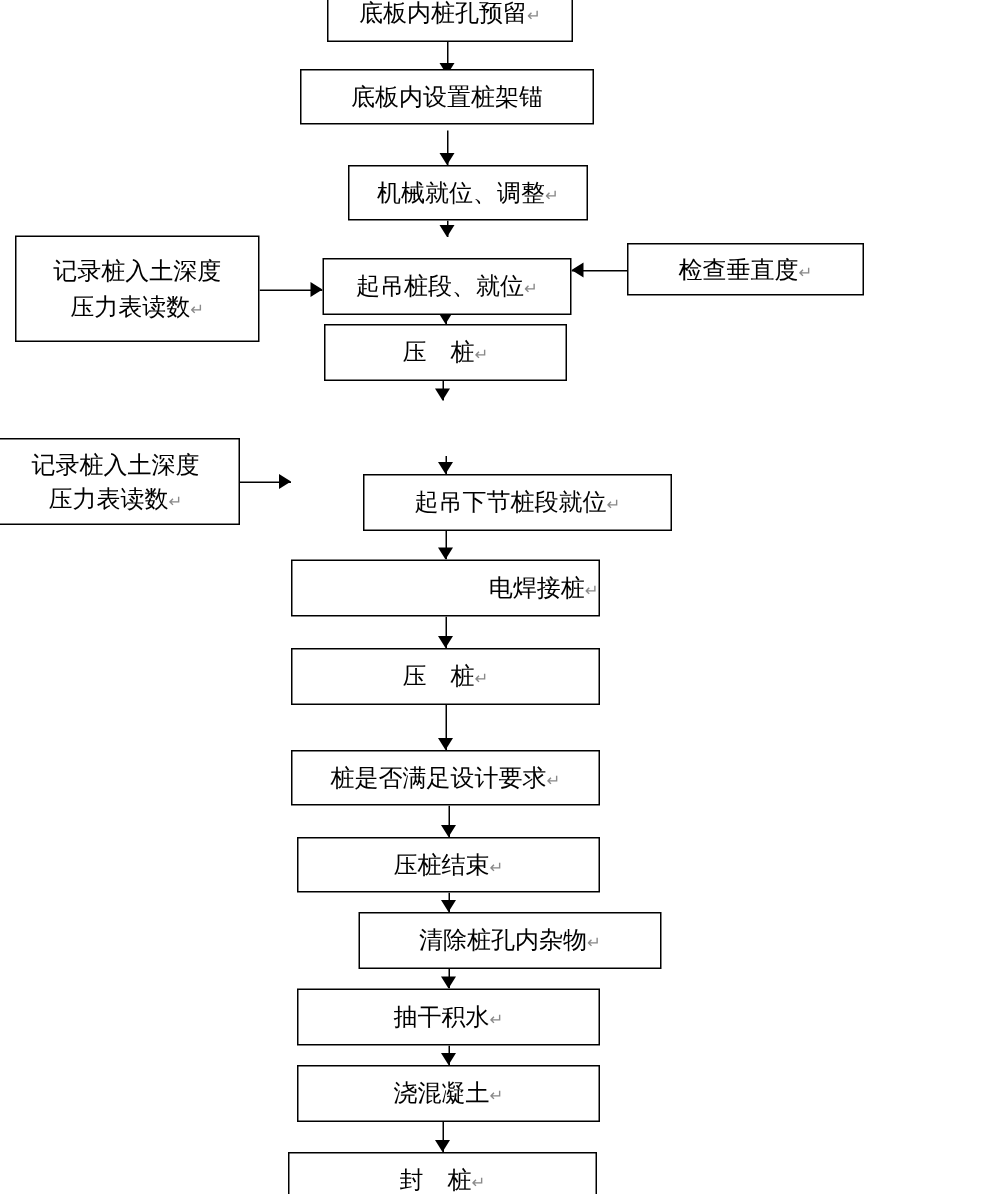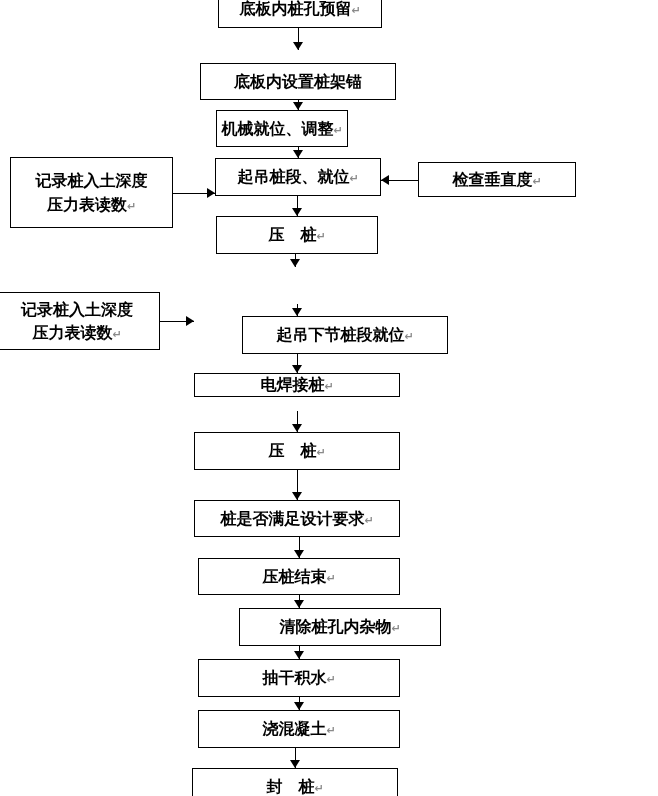--- a/index.html
+++ b/index.html
@@ -1,18 +1,18 @@
 <!DOCTYPE html>
 <html><head>
 <meta charset="utf-8">
 <style>
   html,body{margin:0;padding:0;background:#fff;}
   body{width:658px;height:796px;position:relative;overflow:hidden;
        font-family:"DejaVu Sans","Liberation Sans",sans-serif;}
-  #canvas{position:absolute;left:0;top:0;width:658px;height:796px;font-weight:bold;}
+  #canvas{position:absolute;left:0;top:0;width:658px;height:796px;}
   .node{position:absolute;box-sizing:border-box;border:1px solid #000;background:#fff;
         display:flex;flex-direction:column;align-items:center;justify-content:center;
         color:#000;font-size:16px;line-height:1.45;white-space:nowrap;}
   .node .ln{display:block;}
   .pilcrow{font-size:11px;color:#8a8a8a;vertical-align:baseline;}
   .vline{position:absolute;width:1px;background:#000;}
   .hline{position:absolute;height:1px;background:#000;}
   .ahead-down{position:absolute;width:0;height:0;
       border-left:5px solid transparent;border-right:5px solid transparent;
       border-top:8px solid #000;}
@@ -57,36 +57,36 @@
     <div class="ahead-down" style="left: 290px; top: 760px;"></div>
     <div class="hline" style="left: 173px; top: 193px; width: 42px;"></div>
     <div class="ahead-right" style="left: 207px; top: 188px;"></div>
     <div class="hline" style="left: 160px; top: 321px; width: 34px;"></div>
     <div class="ahead-right" style="left: 186px; top: 316px;"></div>
     <div class="hline" style="left: 381px; top: 180px; width: 37px;"></div>
     <div class="ahead-left" style="left: 381px; top: 175px;"></div>
     <div class="node" style="left: 218px; top: -10px; width: 164px; height: 38px;">
       <span class="ln">底板内桩孔预留<span class="pilcrow">↵</span></span>
     </div>
-    <div class="node" style="left: 200px; top: 63px; width: 196px; height: 37px;">
+    <div class="node" style="left: 200px; top: 46px; width: 196px; height: 37px;">
       <span class="ln">底板内设置桩架锚</span>
     </div>
-    <div class="node" style="left: 216px; top: 110px; width: 132px; height: 37px;">
+    <div class="node" style="left: 232px; top: 110px; width: 160px; height: 37px;">
       <span class="ln">机械就位、调整<span class="pilcrow">↵</span></span>
     </div>
-    <div class="node" style="left: 215px; top: 158px; width: 166px; height: 38px;">
+    <div class="node" style="left: 215px; top: 172px; width: 166px; height: 38px;">
       <span class="ln">起吊桩段、就位<span class="pilcrow">↵</span></span>
     </div>
     <div class="node" style="left: 216px; top: 216px; width: 162px; height: 38px;">
       <span class="ln">压　桩<span class="pilcrow">↵</span></span>
     </div>
     <div class="node" style="left: 194px; top: 316px; width: 206px; height: 38px; margin-left: 48px;">
       <span class="ln">起吊下节桩段就位<span class="pilcrow">↵</span></span>
     </div>
-    <div class="node" style="left: 194px; top: 373px; width: 206px; height: 24px;">
+    <div class="node" style="left: 194px; top: 373px; width: 206px; height: 38px; align-items: flex-end;">
       <span class="ln">电焊接桩<span class="pilcrow">↵</span></span>
     </div>
     <div class="node" style="left: 194px; top: 432px; width: 206px; height: 38px;">
       <span class="ln">压　桩<span class="pilcrow">↵</span></span>
     </div>
     <div class="node" style="left: 194px; top: 500px; width: 206px; height: 37px;">
       <span class="ln">桩是否满足设计要求<span class="pilcrow">↵</span></span>
     </div>
     <div class="node" style="left: 198px; top: 558px; width: 202px; height: 37px; text-align: center;">
       <span class="ln">压桩结束<span class="pilcrow">↵</span></span>

